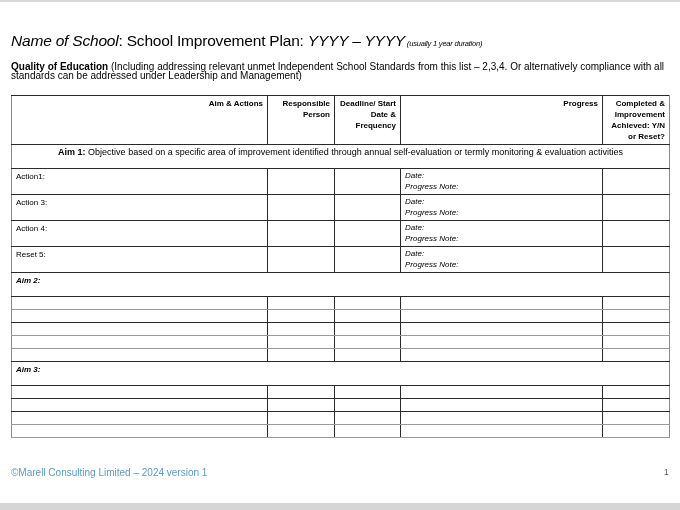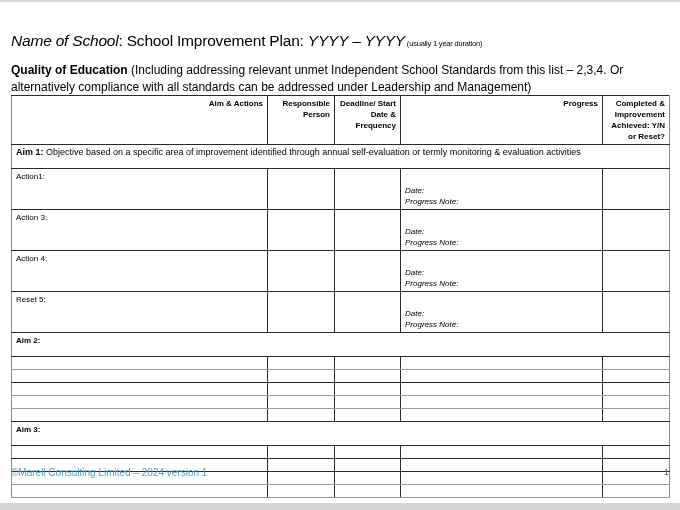--- a/index.html
+++ b/index.html
@@ -6,40 +6,40 @@
     body {
       width: 680px; height: 510px; background: #ffffff; position: relative; overflow: hidden;
       font-family: "Liberation Sans", "DejaVu Sans", sans-serif; color: #000;
     }
     .top-rule { position: absolute; left: 0; top: 0; width: 680px; height: 2px; background: #d8d8d8; }
     .bottom-bar { position: absolute; left: 0; top: 503px; width: 680px; height: 7px; background: #d6d6d6; }
     .title {
       position: absolute; left: 11px; top: 32px; font-size: 15.5px; white-space: nowrap; letter-spacing: -0.2px;
     }
     .title i { font-style: italic; margin-top: 20px; }
-    .title .small { font-size: 7.5px; }
+    .title .small { font-size: 7.5px; font-style: italic; }
     .intro {
-      position: absolute; left: 11px; top: 62px; width: 655px; font-size: 12px; line-height: 17px;
+      position: absolute; left: 11px; top: 62px; width: 655px; font-size: 10px; line-height: 9px;
     }
     .intro b { font-weight: bold; }
     table.plan {
       position: absolute; left: 11px; top: 95px; width: 658px;
       border-collapse: collapse; table-layout: fixed; font-size: 8px;
     }
     table.plan td {
       border: 1px solid #2a2a2a; vertical-align: top; padding: 2px 4px; line-height: 11px; overflow: hidden;
     }
     table.plan .outer-l { border-left-color: #8a8a8a; }
     table.plan .outer-r { border-right-color: #8a8a8a; margin-left: 37px; }
     .hdr td { font-weight: bold; height: 41px; text-align: right; }
-    .aim1 td { height: 19px; font-size: 9px; }
+    .aim1 td { height: 19px; font-size: 9px; text-align: center; }
     .aim1 b { font-weight: bold; }
     .act td { height: 19px; }
-    .act td.prog { font-style: italic; line-height: 11px; padding-top: 16px; }
-    .aim td { height: 19px; font-weight: bold; }
+    .act td.prog { font-style: italic; line-height: 11px; padding-top: 1px; }
+    .aim td { height: 19px; font-weight: bold; font-style: italic; }
     .blank td { height: 8px; padding: 1px 4px; }
     .blank.lite td { border-bottom-color: #9a9a9a; }
     .footer-left {
       position: absolute; left: 11px; top: 467px; font-size: 10px; color: #5a9bc4;
     }
     .footer-right {
       position: absolute; left: 664px; top: 467px; font-size: 8.5px; color: #555;
     }
   </style>
 </head>

